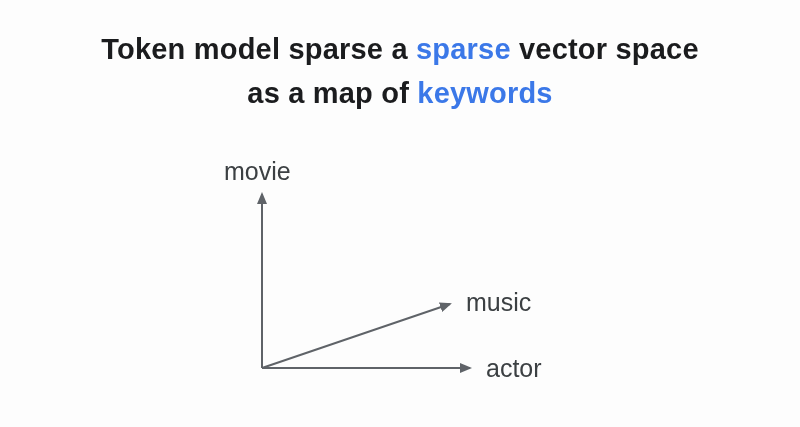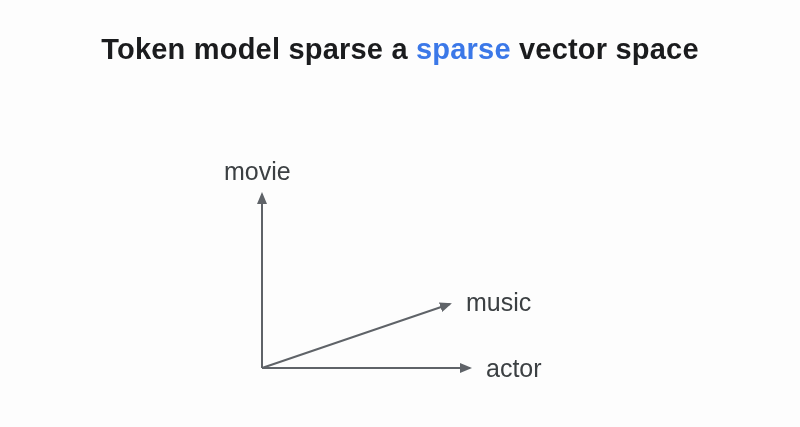--- a/index.html
+++ b/index.html
@@ -44,20 +44,21 @@
     fill: #3c4043;
   }
 </style>
 </head>
 <body>
 
 <div class="stage">
 
   <div class="title">
     <div><span>Token model sparse a </span><span class="hl">sparse</span><span> vector space</span></div>
+    <div><span>as a map of </span><span class="hl">keywords</span></div>
   </div>
 
   <svg class="diagram-svg" width="800" height="427" viewBox="0 0 800 427">
     <defs>
       <marker id="arrowhead" markerWidth="12" markerHeight="10" refX="10" refY="5" orient="auto" markerUnits="userSpaceOnUse">
         <path d="M0,0 L12,5 L0,10 z" fill="#5f6368"></path>
       </marker>
     </defs>
 
     <line x1="262" y1="368" x2="262" y2="194" stroke="#5f6368" stroke-width="2" marker-end="url(#arrowhead)"></line>

